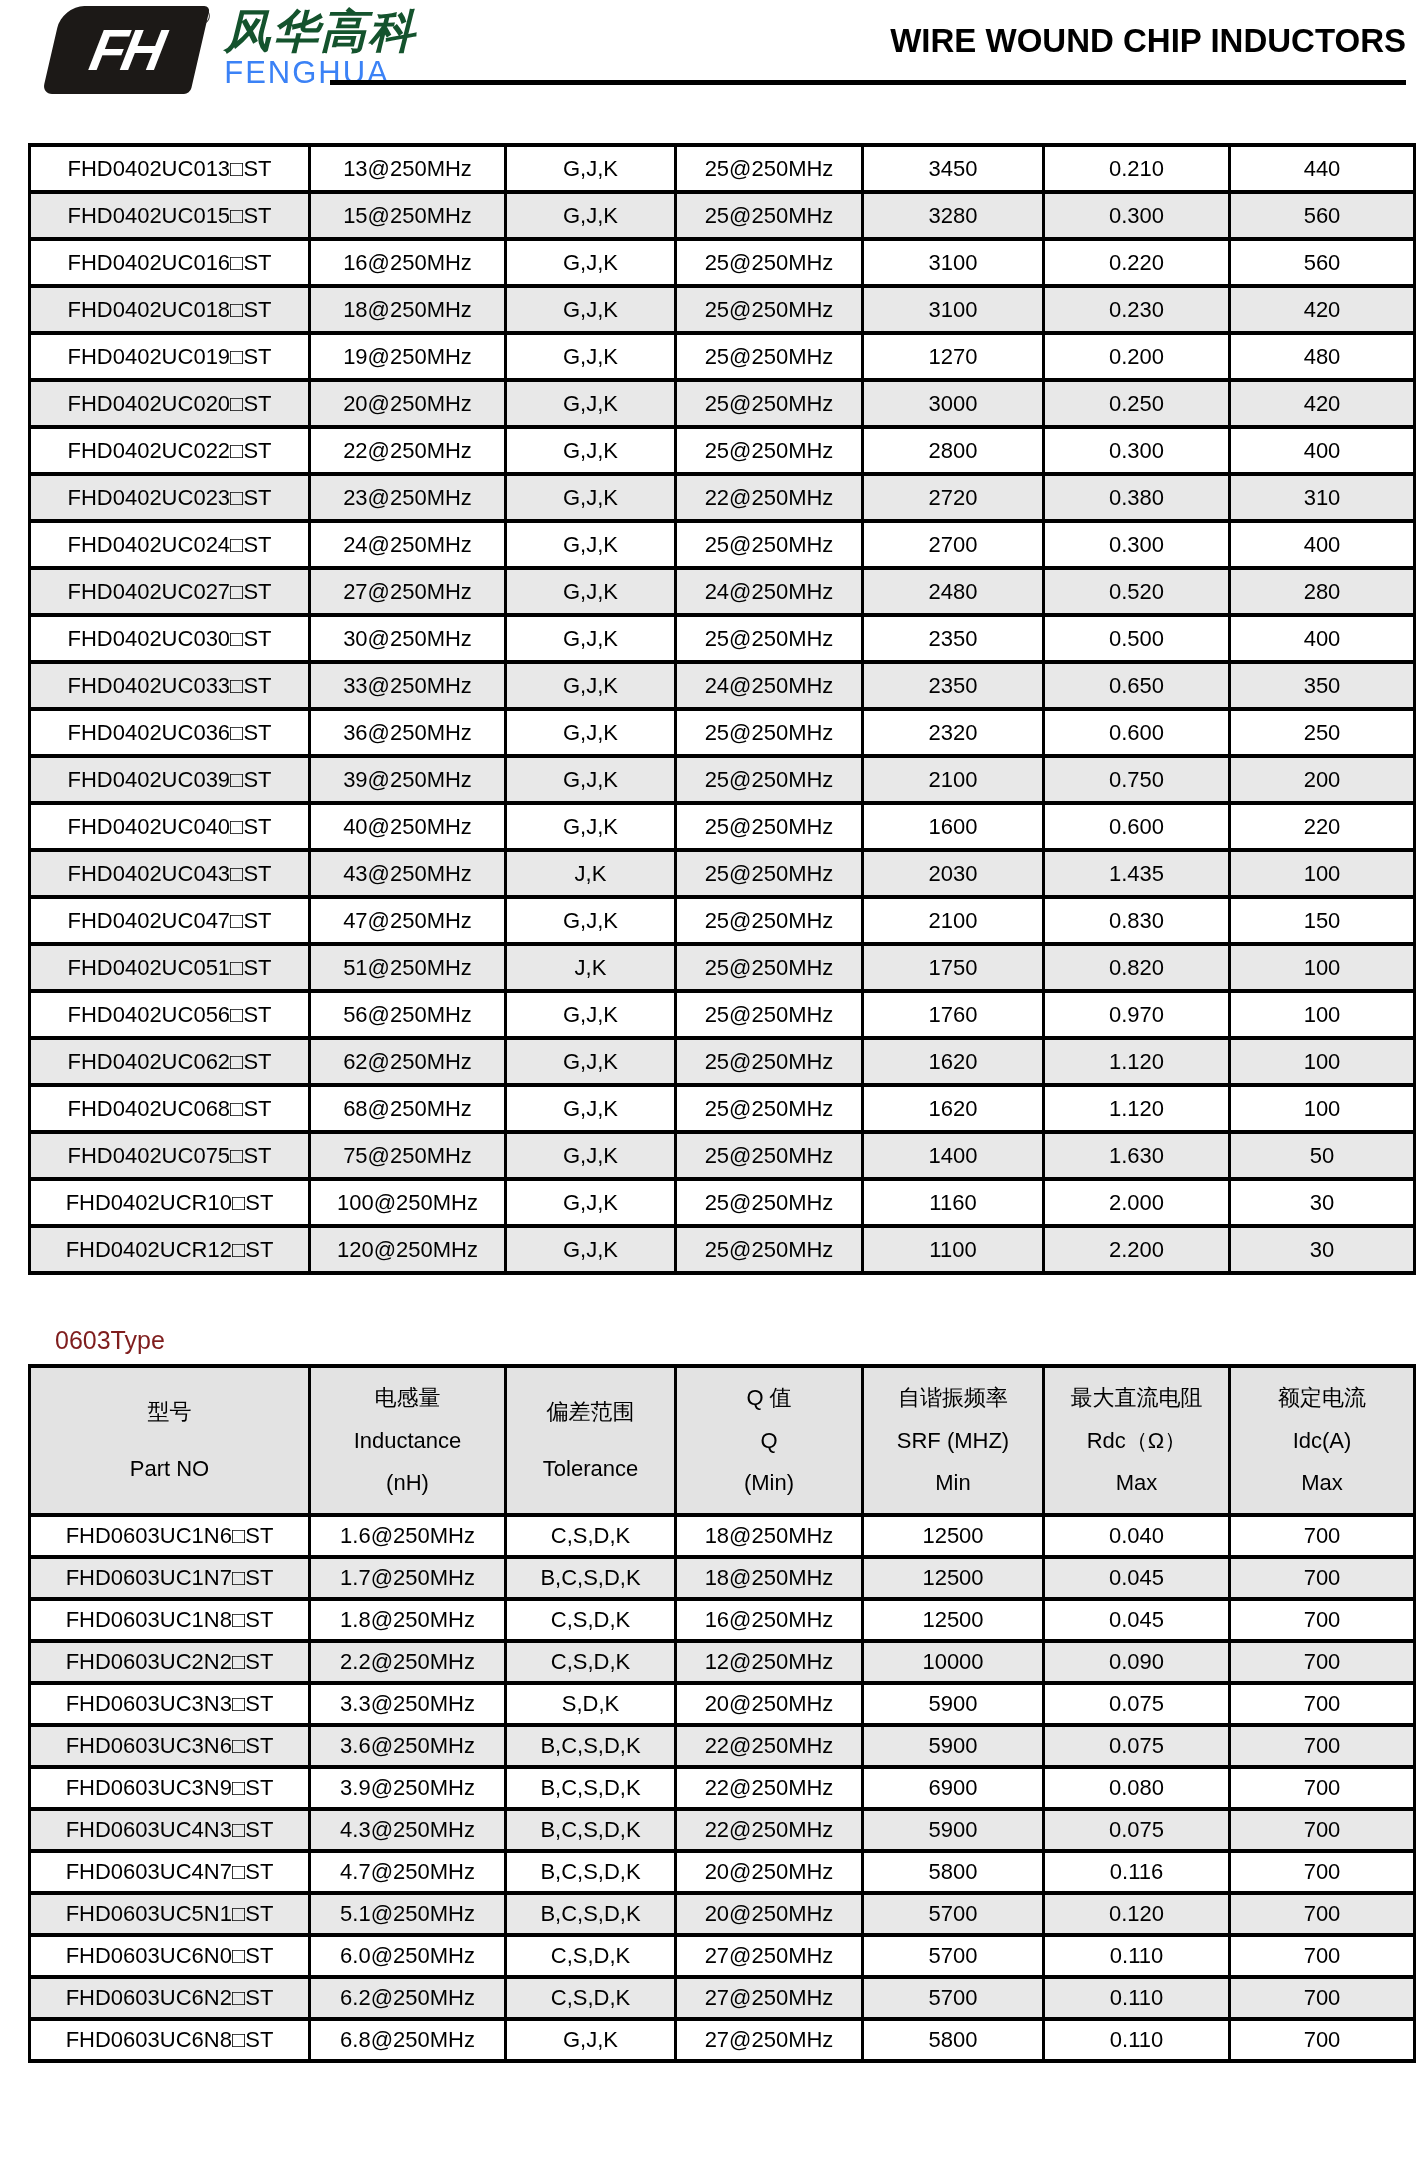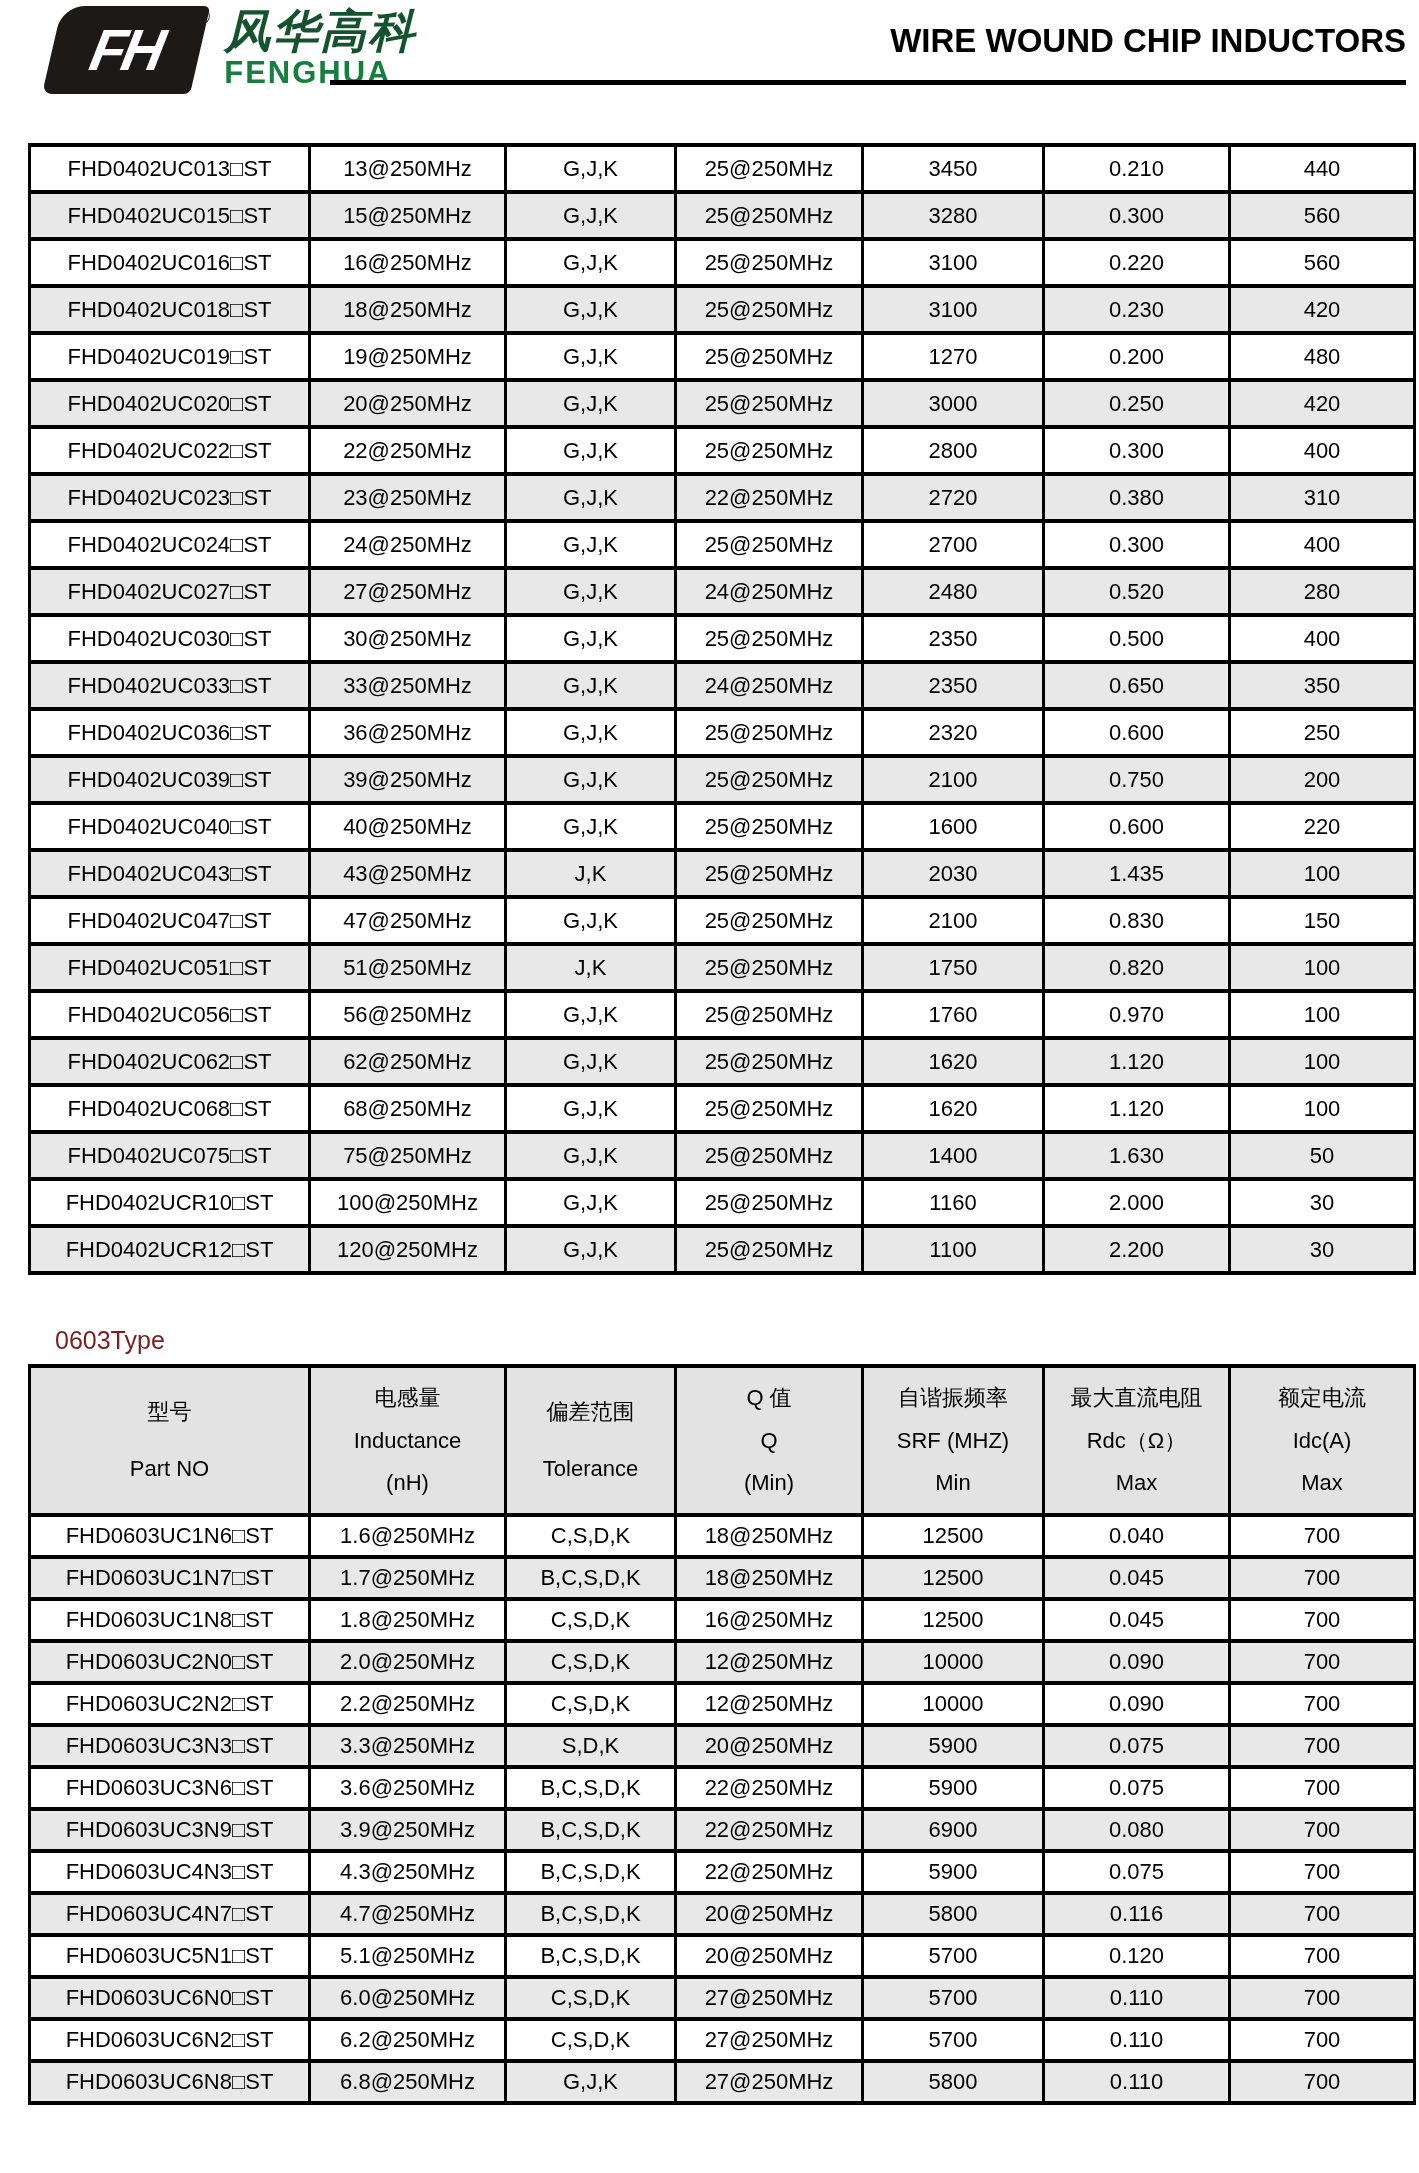--- a/index.html
+++ b/index.html
@@ -60,22 +60,22 @@
   .logo-cn {
     font-size: 46px;
     font-weight: bold;
     color: #14532d;
     letter-spacing: 2px;
     line-height: 1.1;
     font-style: italic;
   }
   .logo-en {
     font-size: 31px;
-    font-weight: bold;
-    color: #15803d;
+    font-weight: normal;
+    color: #3b82f6;
     letter-spacing: 2px;
     line-height: 1.0;
   }
   .doc-title {
     position: absolute;
     top: 22px;
     right: 13px;
     margin: 0;
     font-size: 33px;
     font-weight: bold;
@@ -465,29 +465,20 @@
       <tr>
         <td>FHD0603UC1N8□ST</td>
         <td>1.8@250MHz</td>
         <td>C,S,D,K</td>
         <td>16@250MHz</td>
         <td>12500</td>
         <td>0.045</td>
         <td>700</td>
       </tr>
       <tr>
-        <td>FHD0603UC2N0□ST</td>
-        <td>2.0@250MHz</td>
-        <td>C,S,D,K</td>
-        <td>12@250MHz</td>
-        <td>10000</td>
-        <td>0.090</td>
-        <td>700</td>
-      </tr>
-      <tr>
         <td>FHD0603UC2N2□ST</td>
         <td>2.2@250MHz</td>
         <td>C,S,D,K</td>
         <td>12@250MHz</td>
         <td>10000</td>
         <td>0.090</td>
         <td>700</td>
       </tr>
       <tr>
         <td>FHD0603UC3N3□ST</td>

